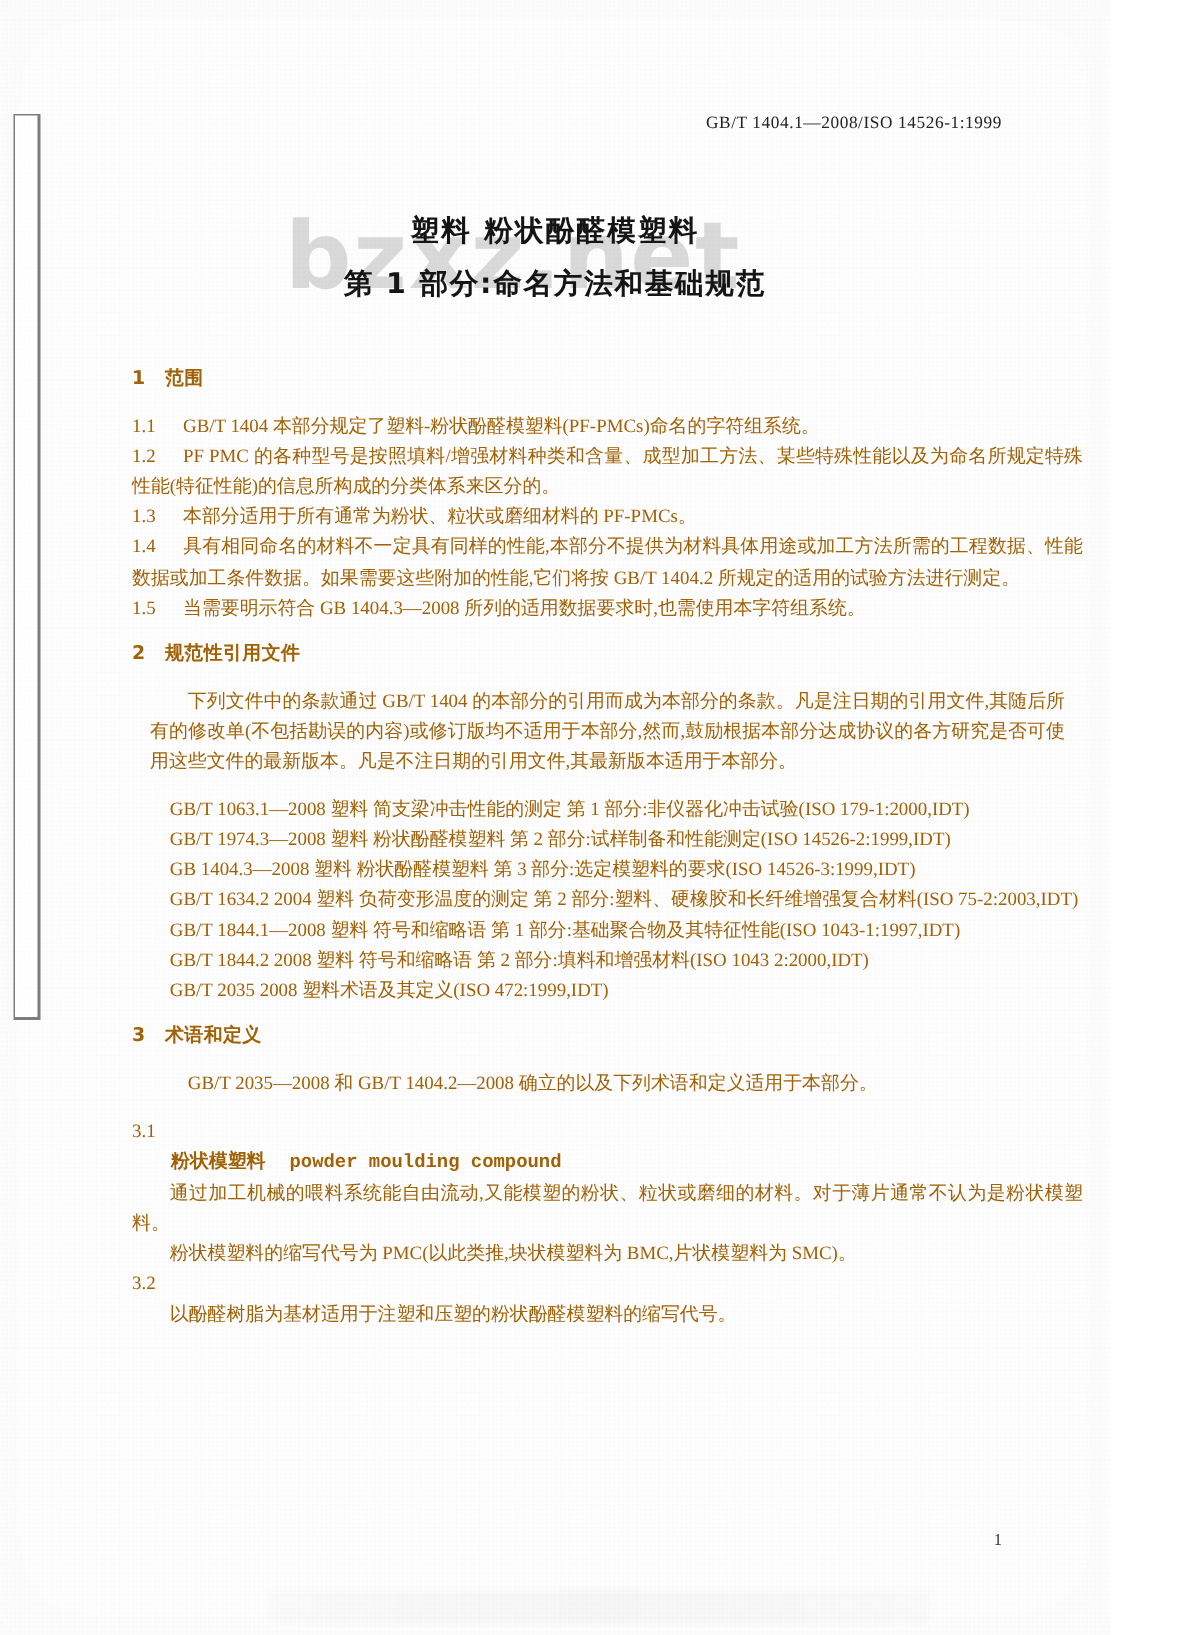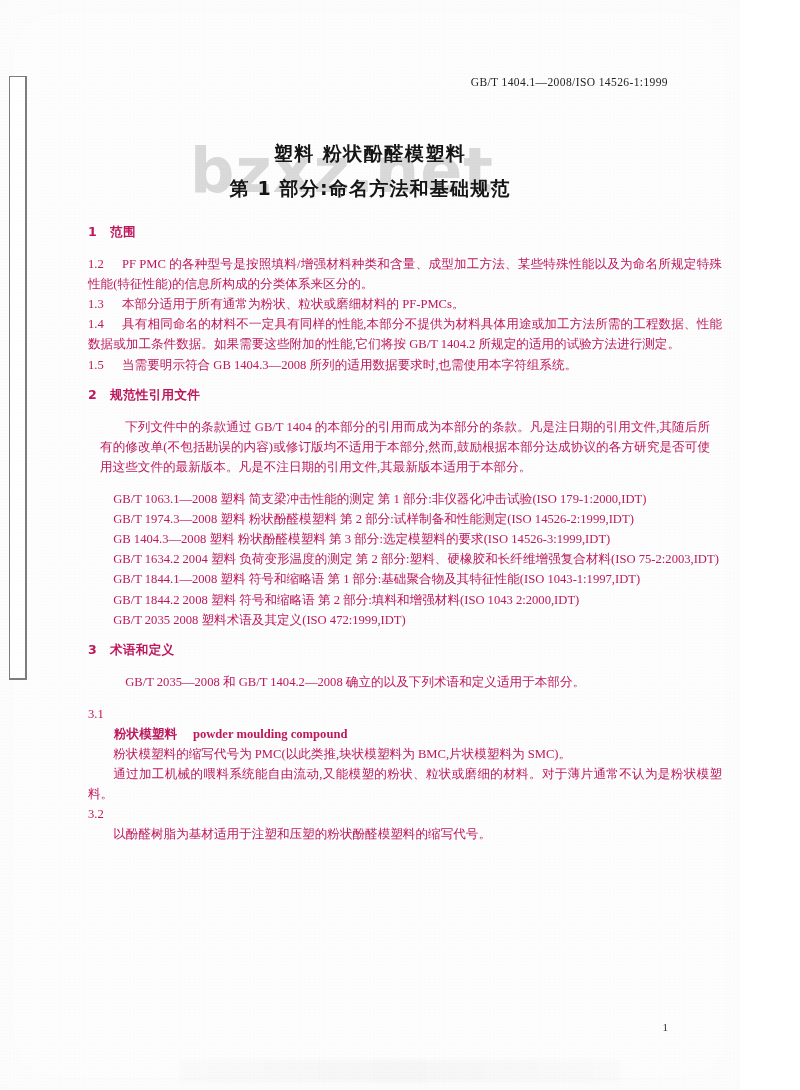--- a/index.html
+++ b/index.html
@@ -96,25 +96,25 @@
   }
   .title-sub {
     font-size: 19px;
     letter-spacing: 1.2px;
   }
 
   
   .body-area {
     position: absolute;
     left: 88px;
-    top: 222px;
+    top: 242px;
     width: 634px;
     font-size: 12.6px;
     line-height: 20.1px;
-    color: #be185d;
+    color: #a16207;
   }
 
   .sec-heading {
     font-family: "DejaVu Sans", "Liberation Sans", sans-serif;
     font-weight: bold;
     font-size: 12.6px;
     letter-spacing: .3px;
     margin: 0 0 12px 0;
   }
   .sec-heading .num { display: inline-block; width: 22px; }
@@ -135,21 +135,21 @@
     text-indent: 2em;
     text-align: justify;
   }
 
   .term-num { margin: 0; }
   .term-head {
     font-family: "DejaVu Sans", "Liberation Sans", serif;
     font-weight: bold;
     margin: 0 0 0 26px;
   }
-  .term-head .en { font-family: Liberation Serif, serif; margin-left: 16px; text-align: right; }
+  .term-head .en { font-family: Liberation Mono, monospace; margin-left: 16px; text-align: right; }
   .term-body { margin: 0; text-indent: 2em; text-align: justify; }
 
   .gap-sm { height: 10px; }
 
   
   .page-number {
     position: absolute;
     right: 72px;
     bottom: 57px;
     font-size: 11px;
@@ -184,20 +184,23 @@
     <div class="title-line title-sub">第 1 部分:命名方法和基础规范</div>
   </div>
 
   <div class="body-area">
 
     <div class="sec-heading">
       <span class="num">1</span><span>范围</span>
     </div>
 
     <p class="clause">
+      <span class="cnum">1.1</span><span>GB/T 1404 本部分规定了塑料-粉状酚醛模塑料(PF-PMCs)命名的字符组系统。</span>
+    </p>
+    <p class="clause">
       <span class="cnum">1.2</span><span>PF PMC 的各种型号是按照填料/增强材料种类和含量、成型加工方法、某些特殊性能以及为命名所规定特殊性能(特征性能)的信息所构成的分类体系来区分的。</span>
     </p>
     <p class="clause">
       <span class="cnum">1.3</span><span>本部分适用于所有通常为粉状、粒状或磨细材料的 PF-PMCs。</span>
     </p>
     <p class="clause">
       <span class="cnum">1.4</span><span>具有相同命名的材料不一定具有同样的性能,本部分不提供为材料具体用途或加工方法所需的工程数据、性能数据或加工条件数据。如果需要这些附加的性能,它们将按 GB/T 1404.2 所规定的适用的试验方法进行测定。</span>
     </p>
     <p class="clause">
       <span class="cnum">1.5</span><span>当需要明示符合 GB 1404.3—2008 所列的适用数据要求时,也需使用本字符组系统。</span>
@@ -224,22 +227,22 @@
     <div class="sec-heading">
       <span class="num">3</span><span>术语和定义</span>
     </div>
 
     <p class="para indent">GB/T 2035—2008 和 GB/T 1404.2—2008 确立的以及下列术语和定义适用于本部分。</p>
 
     <p class="term-num">3.1</p>
     <p class="term-head">
       <span>粉状模塑料</span><span class="en">powder moulding compound</span>
     </p>
+    <p class="term-body">通过加工机械的喂料系统能自由流动,又能模塑的粉状、粒状或磨细的材料。对于薄片通常不认为是粉状模塑料。</p>
     <p class="term-body">粉状模塑料的缩写代号为 PMC(以此类推,块状模塑料为 BMC,片状模塑料为 SMC)。</p>
-    <p class="term-body">通过加工机械的喂料系统能自由流动,又能模塑的粉状、粒状或磨细的材料。对于薄片通常不认为是粉状模塑料。</p>
 
     <p class="term-num">3.2</p>
     <p class="term-body">以酚醛树脂为基材适用于注塑和压塑的粉状酚醛模塑料的缩写代号。</p>
 
   </div>
 
   <div class="page-number">1</div>
 
   <div class="bottom-smudge"></div>
   <div class="grain"></div>

